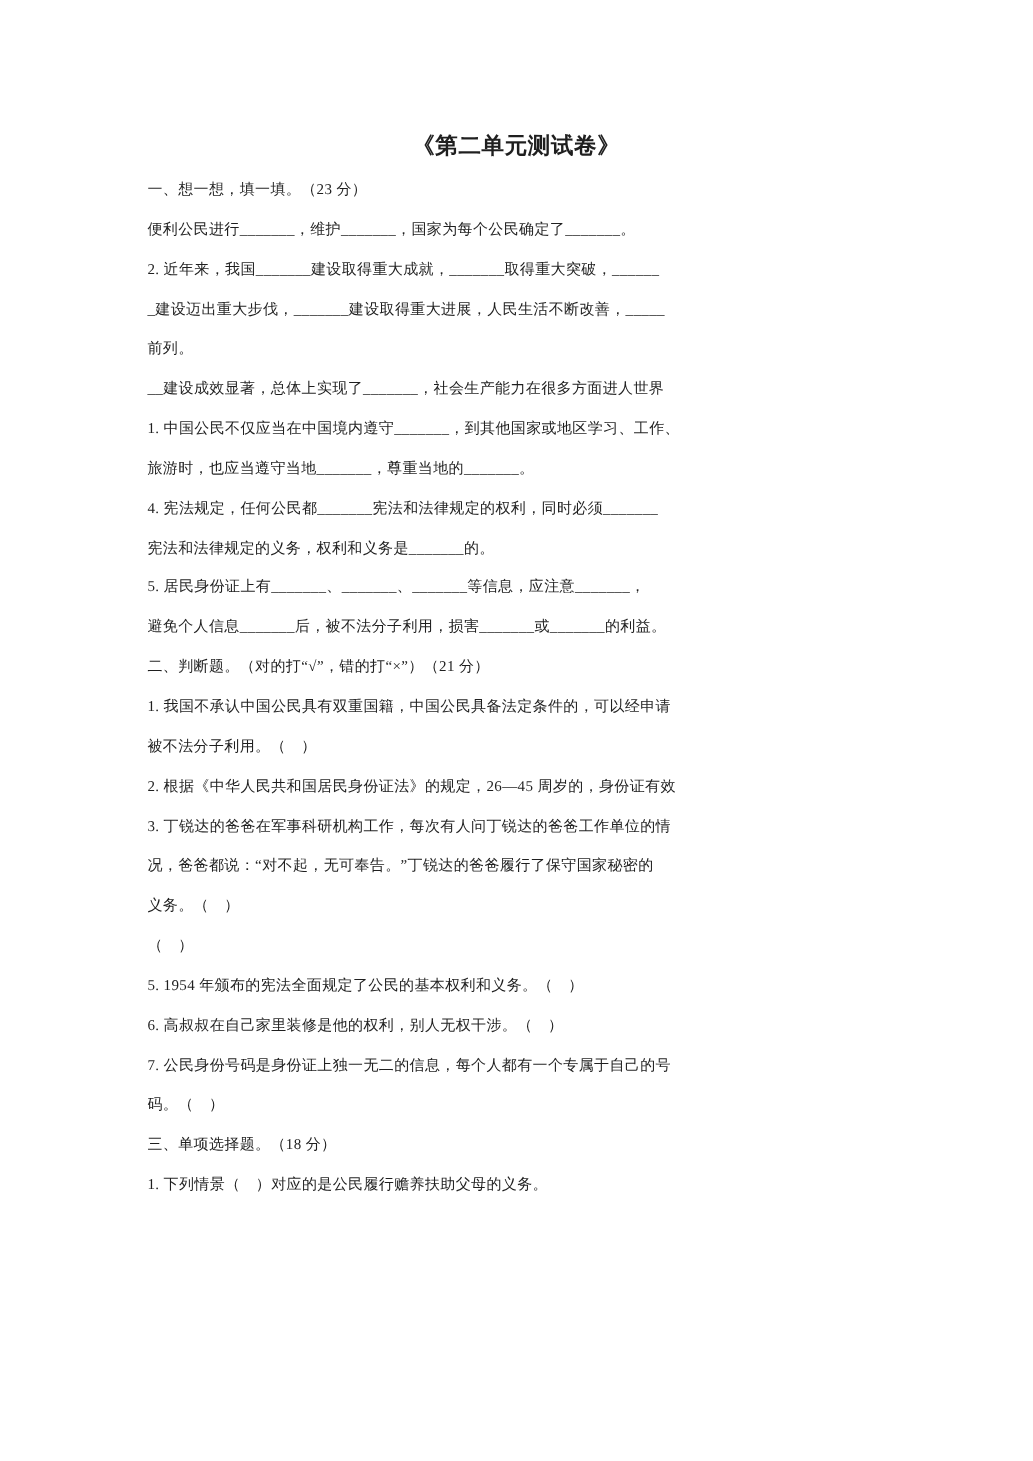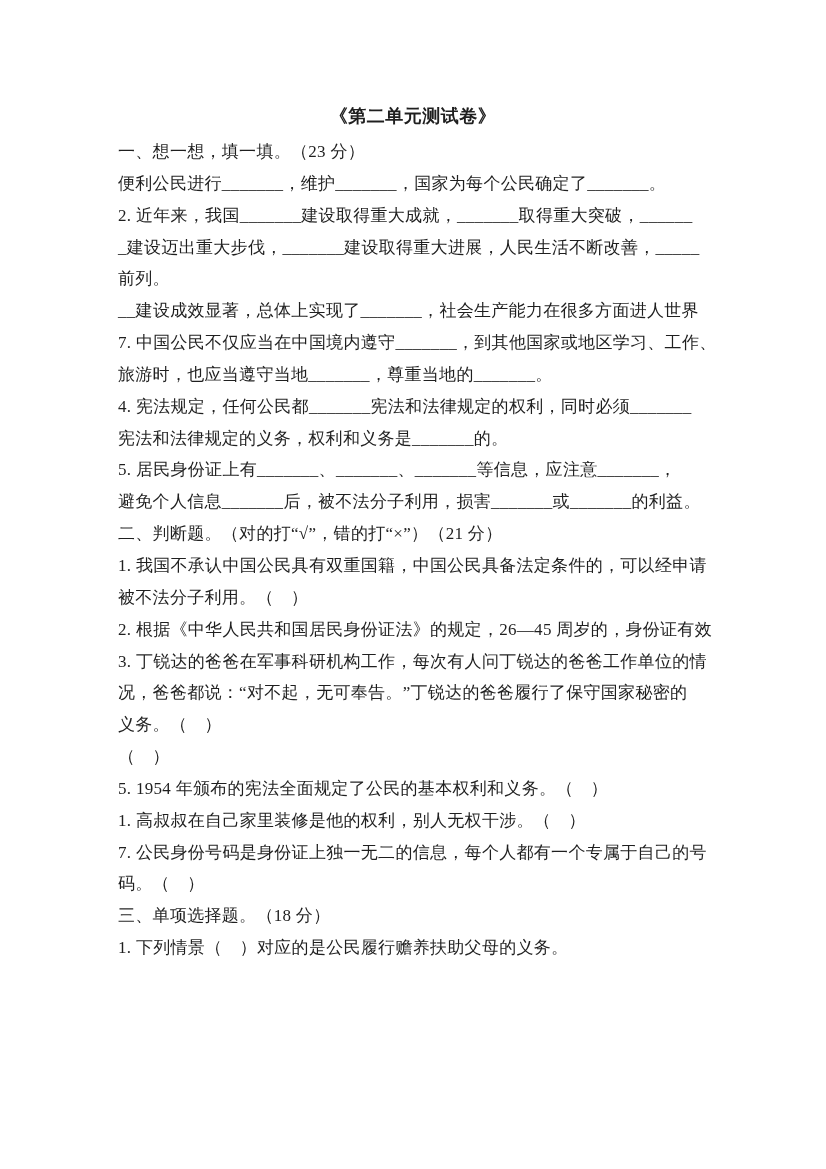--- a/index.html
+++ b/index.html
@@ -28,56 +28,56 @@
     line-height: 26px;
     letter-spacing: 0.5px;
   }
   .content {
     position: absolute;
     left: 118px;
     top: 136px;
     width: 600px;
   }
   .line {
-    font-size: 17px;
+    font-size: 12px;
     line-height: 31.85px;
     height: 31.85px;
     white-space: pre;
     letter-spacing: 0.3px;
   }
 </style>
 </head>
 <body>
 
 <div class="page">
 
   <h1 class="doc-title">《第二单元测试卷》</h1>
 
   <div class="content">
     <div class="line">一、想一想，填一填。（23 分）</div>
     <div class="line">便利公民进行_______，维护_______，国家为每个公民确定了_______。</div>
     <div class="line">2. 近年来，我国_______建设取得重大成就，_______取得重大突破，______</div>
     <div class="line">_建设迈出重大步伐，_______建设取得重大进展，人民生活不断改善，_____</div>
     <div class="line">前列。</div>
     <div class="line">__建设成效显著，总体上实现了_______，社会生产能力在很多方面进人世界</div>
-    <div class="line">7. 中国公民不仅应当在中国境内遵守_______，到其他国家或地区学习、工作、</div>
+    <div class="line">1. 中国公民不仅应当在中国境内遵守_______，到其他国家或地区学习、工作、</div>
     <div class="line">旅游时，也应当遵守当地_______，尊重当地的_______。</div>
     <div class="line">4. 宪法规定，任何公民都_______宪法和法律规定的权利，同时必须_______</div>
     <div class="line">宪法和法律规定的义务，权利和义务是_______的。</div>
     <div class="line">5. 居民身份证上有_______、_______、_______等信息，应注意_______，</div>
     <div class="line">避免个人信息_______后，被不法分子利用，损害_______或_______的利益。</div>
     <div class="line">二、判断题。（对的打“√”，错的打“×”）（21 分）</div>
     <div class="line">1. 我国不承认中国公民具有双重国籍，中国公民具备法定条件的，可以经申请</div>
     <div class="line">被不法分子利用。（　）</div>
     <div class="line">2. 根据《中华人民共和国居民身份证法》的规定，26—45 周岁的，身份证有效</div>
     <div class="line">3. 丁锐达的爸爸在军事科研机构工作，每次有人问丁锐达的爸爸工作单位的情</div>
     <div class="line">况，爸爸都说：“对不起，无可奉告。”丁锐达的爸爸履行了保守国家秘密的</div>
     <div class="line">义务。（　）</div>
     <div class="line">（　）</div>
     <div class="line">5. 1954 年颁布的宪法全面规定了公民的基本权利和义务。（　）</div>
-    <div class="line">1. 高叔叔在自己家里装修是他的权利，别人无权干涉。（　）</div>
+    <div class="line">6. 高叔叔在自己家里装修是他的权利，别人无权干涉。（　）</div>
     <div class="line">7. 公民身份号码是身份证上独一无二的信息，每个人都有一个专属于自己的号</div>
     <div class="line">码。（　）</div>
     <div class="line">三、单项选择题。（18 分）</div>
     <div class="line">1. 下列情景（　）对应的是公民履行赡养扶助父母的义务。</div>
   </div>
 
 </div>
 
 </body></html>

